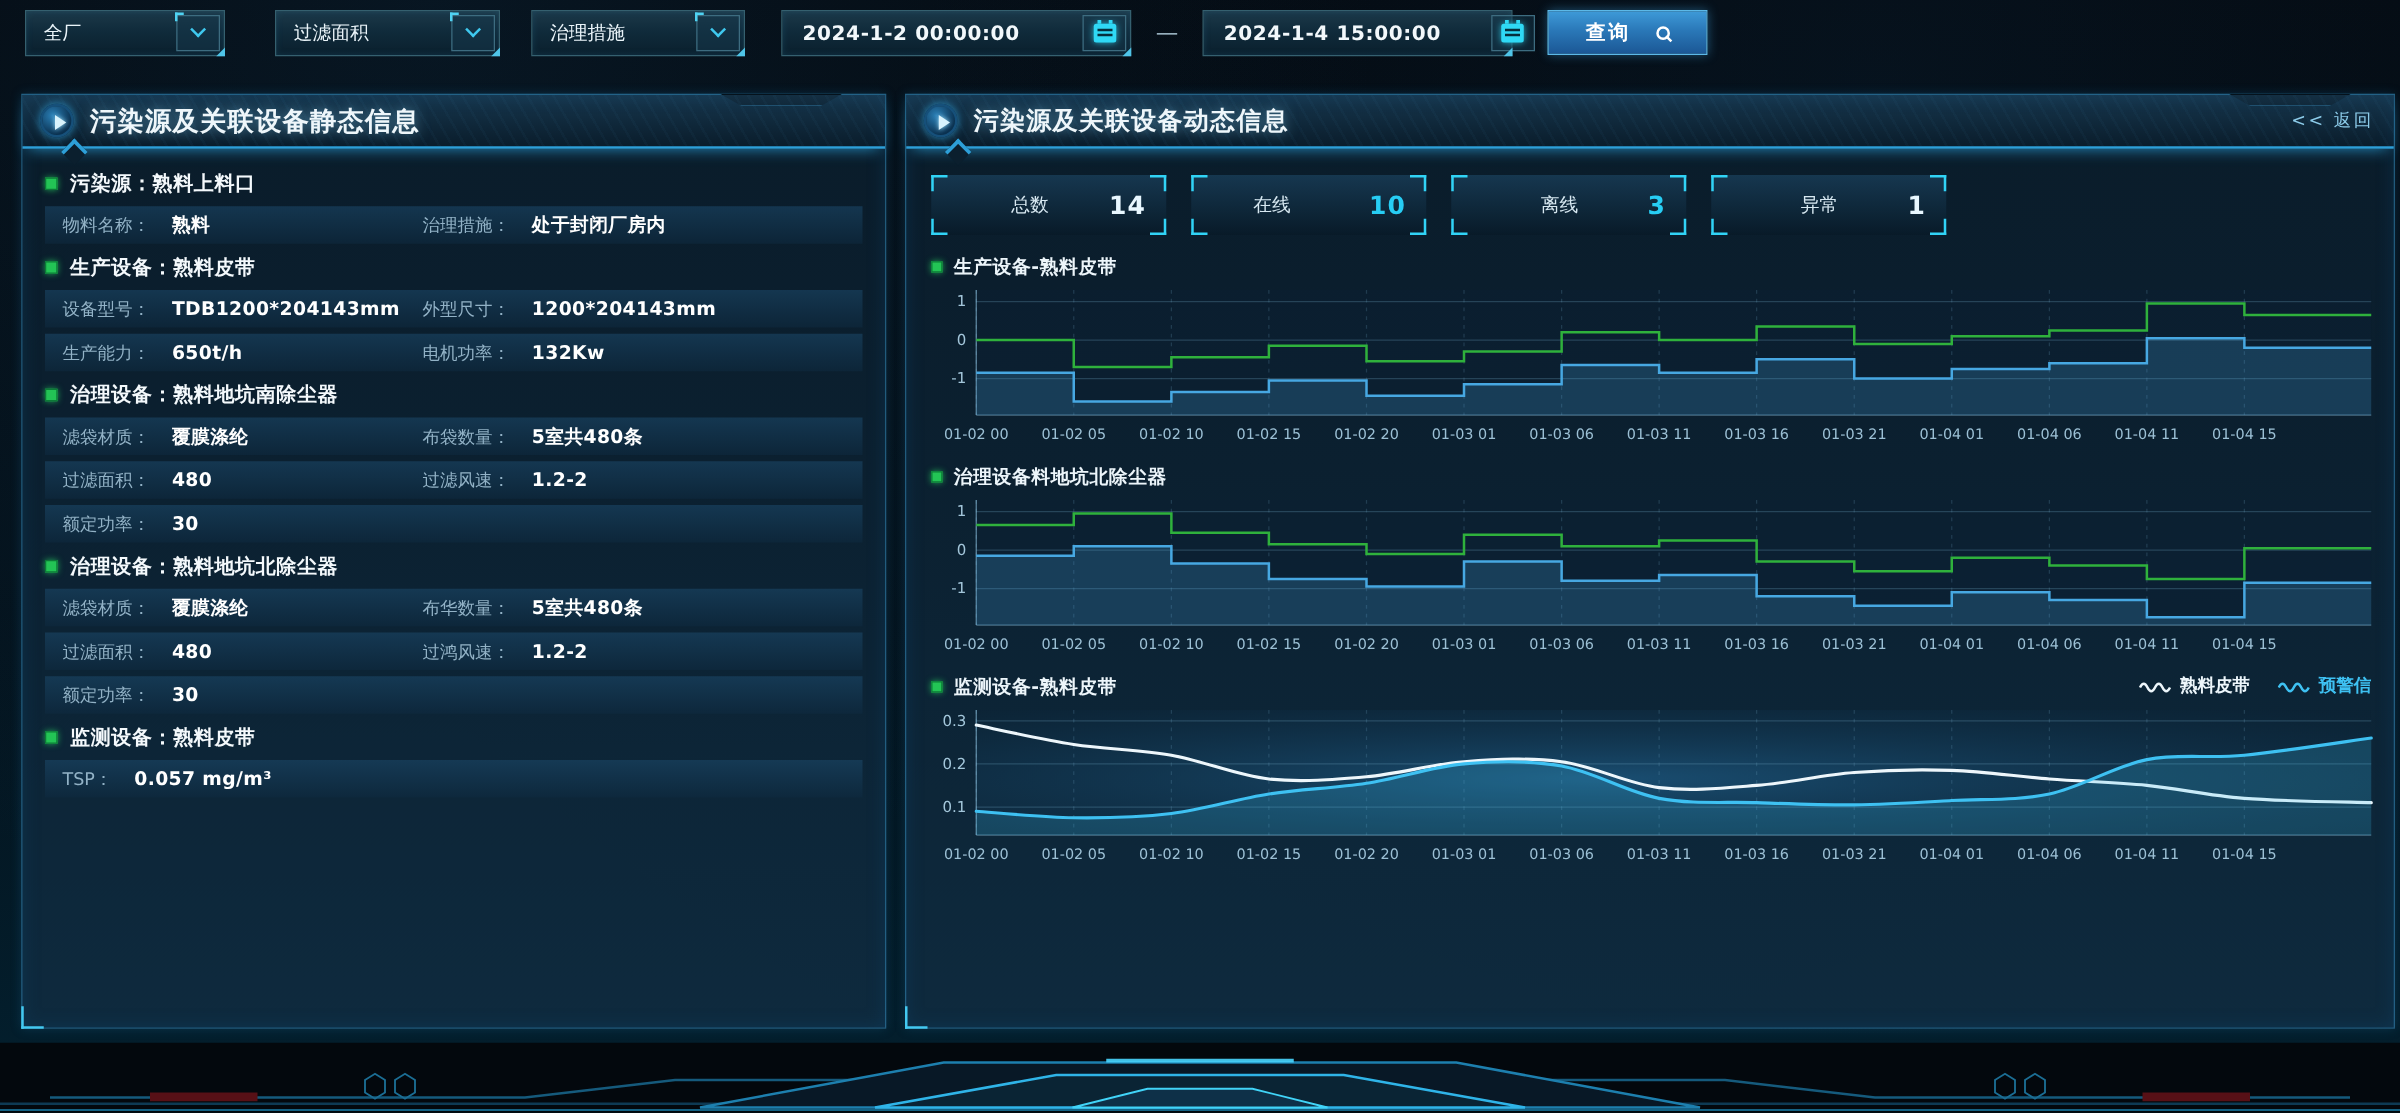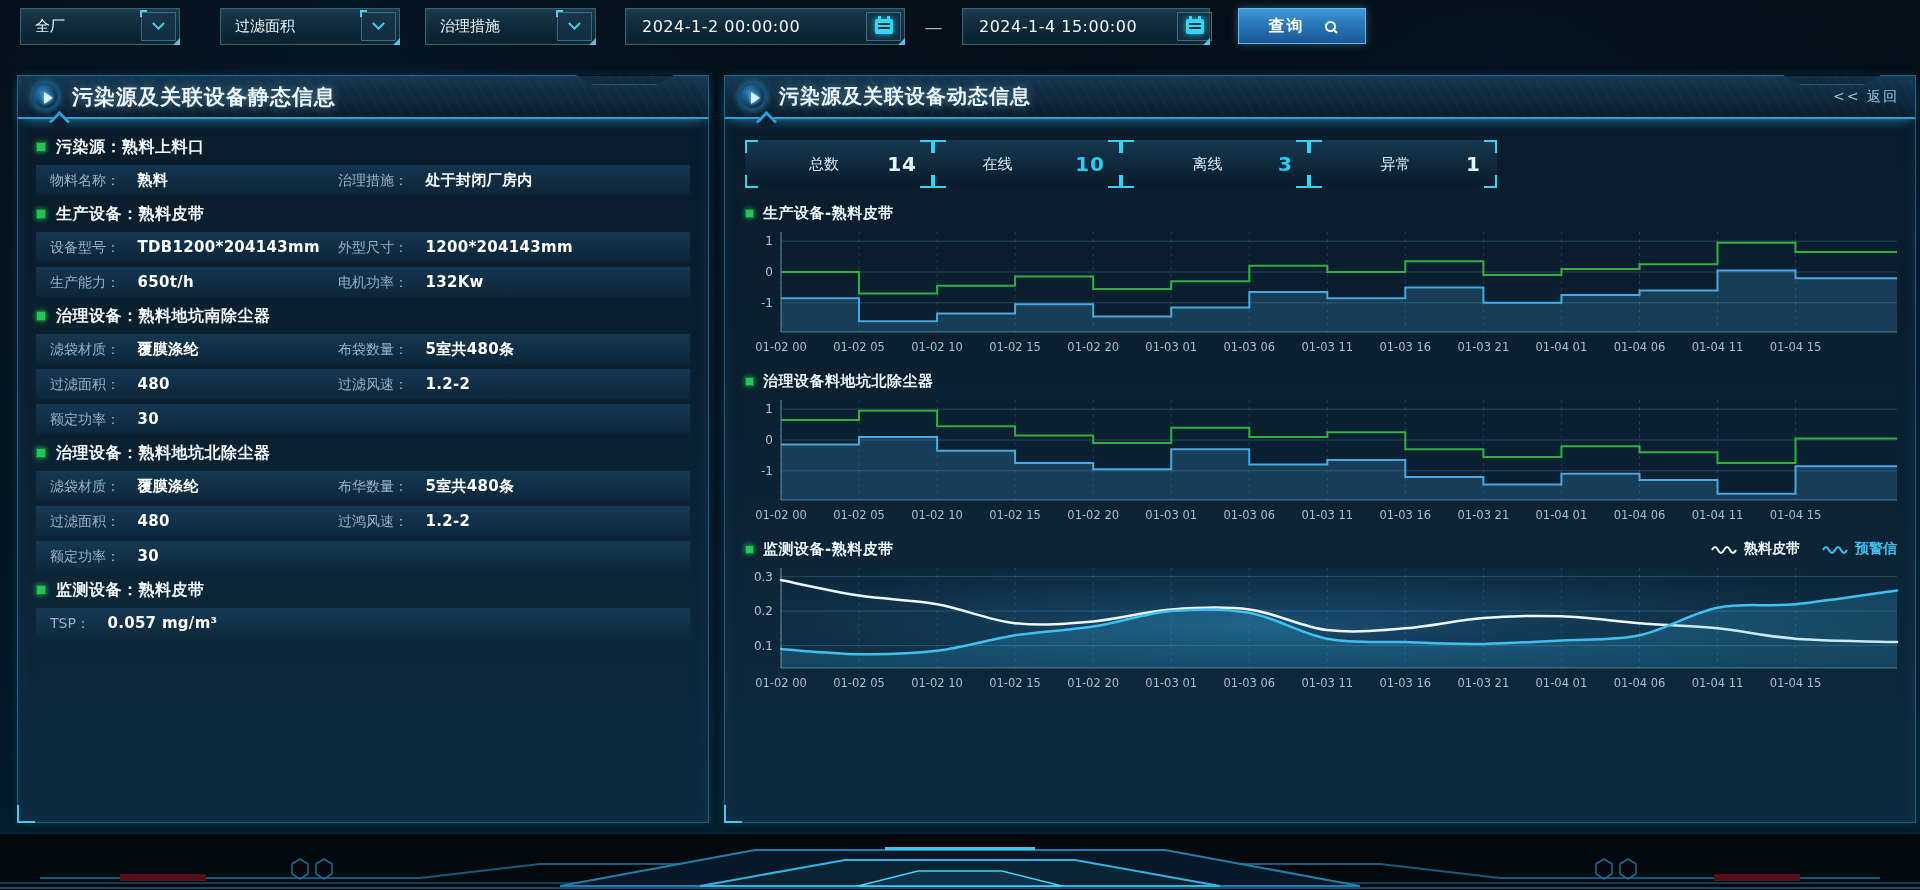--- a/index.html
+++ b/index.html
@@ -28,21 +28,21 @@
   .tbox .lbl{ flex:1; padding:0 14px; font-size:15px; color:#eaf4f9; white-space:nowrap;}
   .caret-box{
     position:relative; width:35px; height:29px; margin-right:3px; flex:none;
     border:1px solid #3d6c80; background:rgba(22,55,75,.5);
     display:flex; align-items:center; justify-content:center;
   }
   .caret-box::before{ content:""; position:absolute; top:-3px; left:-2px; width:5px; height:5px;
     border-top:2px solid #4fd2f2; border-left:2px solid #4fd2f2;}
   .caret{ width:9px; height:9px; border-right:2px solid #3fc8ee; border-bottom:2px solid #3fc8ee;
     transform:rotate(45deg) translate(-2px,-2px);}
-  .date-text{ padding:0 16px; flex:1; font-size:16px; letter-spacing:.5px; color:#f2f8fb; white-space:nowrap;}
+  .date-text{ padding:0 16px; flex:1; font-size:16px; letter-spacing:.5px; color:#f2f8fb; white-space:nowrap;font-weight:bold;}
   .cal-box{ position:relative; width:35px; height:29px; margin-right:3px; flex:none;
     border:1px solid #3d6c80; background:rgba(22,55,75,.5); display:flex; align-items:center; justify-content:center;}
   .cal{ position:relative; width:18px; height:15px; background:#2fd9f5; border-radius:2px;
     box-shadow:0 0 6px rgba(47,217,245,.8);}
   .cal::before{ content:""; position:absolute; left:3px; right:3px; top:4px; height:2px;
     background:#06303e; box-shadow:0 4px 0 #06303e;}
   .cal::after{ content:""; position:absolute; top:-3px; left:3px; width:3px; height:3px;
     background:#2fd9f5; box-shadow:9px 0 0 #2fd9f5;}
   .range-dash{ width:57px; text-align:center; color:#9db7c5; font-size:18px;}
   .search-btn{
@@ -107,21 +107,21 @@
     display:grid; grid-template-columns:46% 1fr; align-items:center;
     min-height:30px; margin-bottom:5px; padding:0 14px;
     background:linear-gradient(180deg, rgba(28,74,108,.55), rgba(14,42,64,.55));
   }
   .cell{ display:flex; align-items:baseline; white-space:nowrap;gap:12px; }
   .cell .k{ font-size:14px; color:#92b2c6; }
   .cell .k::after{ content:"："; }
   .cell .v{ font-size:15px; font-weight:bold; color:#ffffff; letter-spacing:.3px;}
 
   
-  .stats{ position:absolute; left:20px; top:64px; display:flex; gap:0;}
+  .stats{ position:absolute; left:20px; top:64px; display:flex; gap:20px;}
   .stat{
     position:relative; width:188px; height:48px; padding:0 16px;
     display:flex; align-items:center; justify-content:space-between;
     background:linear-gradient(180deg, rgba(24,60,86,.85), rgba(8,26,40,.9));
   }
   .stat::before{ content:""; position:absolute; top:0; left:0; width:11px; height:11px;
     border-top:2px solid #31d3f6; border-left:2px solid #31d3f6;}
   .stat::after{ content:""; position:absolute; bottom:0; right:0; width:11px; height:11px;
     border-bottom:2px solid #31d3f6; border-right:2px solid #31d3f6;}
   .stat i.cnr::before{ content:""; position:absolute; top:0; right:0; width:11px; height:11px;

